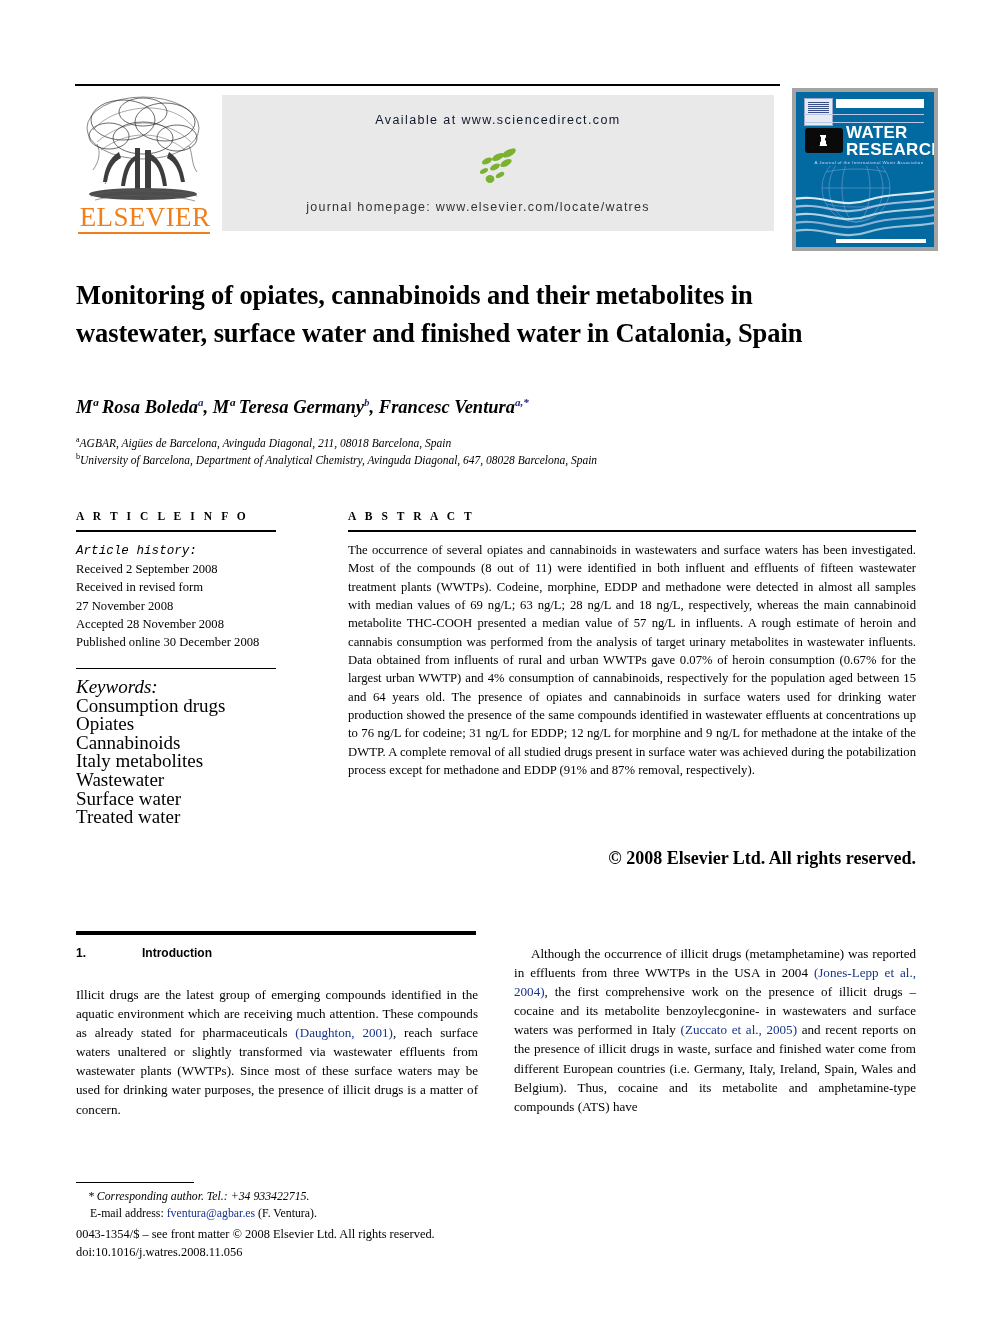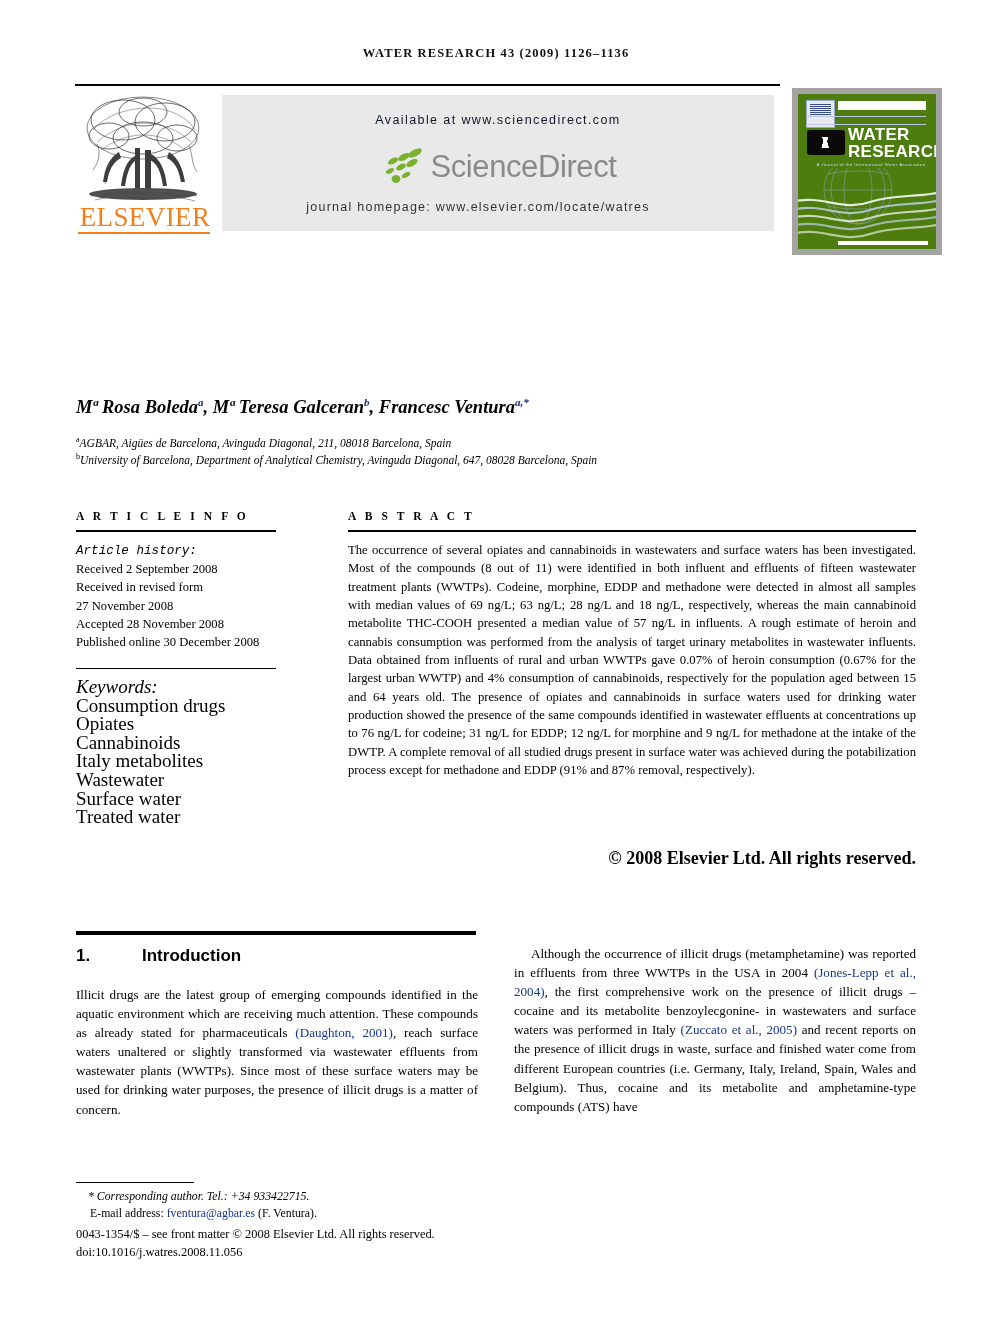--- a/index.html
+++ b/index.html
@@ -123,22 +123,22 @@
     font-size: 12.5px;
     letter-spacing: 1.25px;
     color: #333;
   }
 
   
   .cover {
     position: absolute;
     left: 717px; top: 0px;
     width: 138px; height: 155px;
-    background: #4d7c0f;
-    border: 6px solid #a3a3a3;
+    background: #0369a1;
+    border: 4px solid #a3a3a3;
     overflow: hidden;
   }
   .cover-topbar {
     position: absolute;
     left: 40px; top: 7px;
     width: 88px; height: 9px;
     background: #ffffff;
   }
   .cover-elsevier-box {
     position: absolute;
@@ -323,21 +323,21 @@
     left: 76px; top: 931px;
     width: 400px; height: 4px;
     background: #000;
   }
   .intro-head {
     position: absolute;
     left: 76px; top: 946px;
     width: 400px;
     font-family: "Liberation Sans", sans-serif;
     font-weight: bold;
-    font-size: 17px;
+    font-size: 12px;
   }
   .intro-num { display: inline-block; width: 66px; }
 
   .col-left {
     position: absolute;
     left: 76px; top: 985px;
     width: 402px;
     font-family: "Liberation Serif", serif;
     font-size: 13.1px;
     line-height: 19.1px;
@@ -380,21 +380,20 @@
     font-family: "Liberation Serif", serif;
     font-size: 12.4px;
     line-height: 17.6px;
   }
 </style>
 </head>
 <body>
 
 <div class="page">
 
-  <div class="running-head">WATER RESEARCH 43 (2009) 1126–1136</div>
 
   <div class="masthead-rule"></div>
 
   <div class="masthead">
 
     <div class="elsevier-block">
       <div class="tree-box">
         <svg width="130" height="116" viewBox="0 0 130 116" aria-hidden="true">
           <g stroke="#2b2b2b" fill="none" stroke-width="0.7">
             <ellipse cx="64" cy="38" rx="56" ry="31" stroke="#3a3a3a" stroke-width="0.6"></ellipse>
@@ -444,21 +443,20 @@
             <ellipse cx="36" cy="5" rx="7.5" ry="3.4" transform="rotate(-28 36 5)"></ellipse>
             <ellipse cx="25" cy="9" rx="6.5" ry="3.1" transform="rotate(-28 25 9)"></ellipse>
             <ellipse cx="14" cy="13" rx="5.5" ry="2.8" transform="rotate(-28 14 13)"></ellipse>
             <ellipse cx="33" cy="15" rx="6.2" ry="3.0" transform="rotate(-28 33 15)"></ellipse>
             <ellipse cx="22" cy="19" rx="5.4" ry="2.7" transform="rotate(-28 22 19)"></ellipse>
             <ellipse cx="11" cy="23" rx="4.4" ry="2.3" transform="rotate(-28 11 23)"></ellipse>
             <ellipse cx="27" cy="27" rx="4.6" ry="2.4" transform="rotate(-28 27 27)"></ellipse>
             <ellipse cx="17" cy="31" rx="4.4" ry="4.0"></ellipse>
           </g>
         </svg>
-        <span class="sd-word">ScienceDirect</span>
       </div>
       <div class="homepage-line">journal homepage: www.elsevier.com/locate/watres</div>
     </div>
 
     <div class="cover">
       <div class="cover-topbar"></div>
       <div class="cover-elsevier-box"></div>
       <div class="cover-line" style="top:22px;"></div>
       <div class="cover-line" style="top:30px;"></div>
       <div class="iwa-logo"></div>
@@ -483,23 +481,24 @@
             <path d="M-6 50 C 24 42, 44 60, 72 50 C 96 42, 116 46, 144 40" stroke="#ffffff" opacity="0.7"></path>
             <path d="M-6 58 C 24 50, 44 68, 72 58 C 96 50, 116 54, 144 48" stroke="#c4d2ee" opacity="0.7"></path>
             <path d="M-6 66 C 24 58, 44 76, 72 66 C 96 58, 116 62, 144 56" stroke="#ffffff" opacity="0.6"></path>
           </g>
         </svg>
       </div>
       <div class="cover-bottombar"></div>
     </div>
   </div>
 
+  <h1 class="title">Monitoring of opiates, cannabinoids and their metabolites in wastewater, surface water and finished water in Catalonia, Spain</h1>
 
   <div class="authors">
-    <span>Mª Rosa Boleda</span><sup>a</sup>, <span>Mª Teresa Galceran</span><sup>b</sup>, <span>Francesc Ventura</span><sup>a,*</sup>
+    <span>Mª Rosa Boleda</span><sup>a</sup>, <span>Mª Teresa Germany</span><sup>b</sup>, <span>Francesc Ventura</span><sup>a,*</sup>
   </div>
   <div class="affil affil-a">
     <sup>a</sup><span>AGBAR, Aigües de Barcelona, Avinguda Diagonal, 211, 08018 Barcelona, Spain</span>
   </div>
   <div class="affil affil-b">
     <sup>b</sup><span>University of Barcelona, Department of Analytical Chemistry, Avinguda Diagonal, 647, 08028 Barcelona, Spain</span>
   </div>
 
   <div class="sec-head info-head">A R T I C L E   I N F O</div>
   <div class="sec-head abs-head">A B S T R A C T</div>

